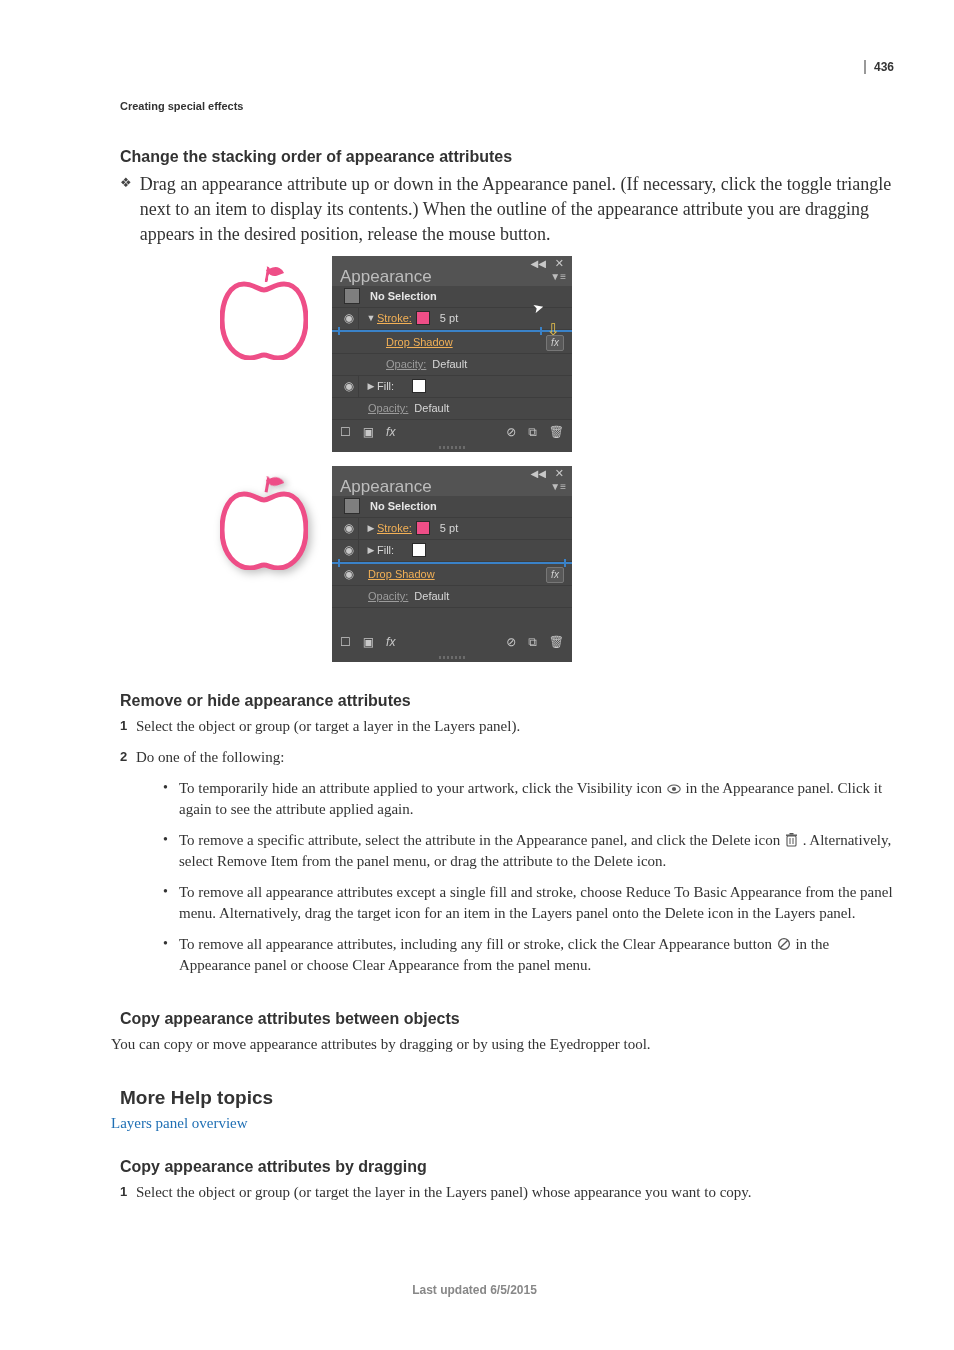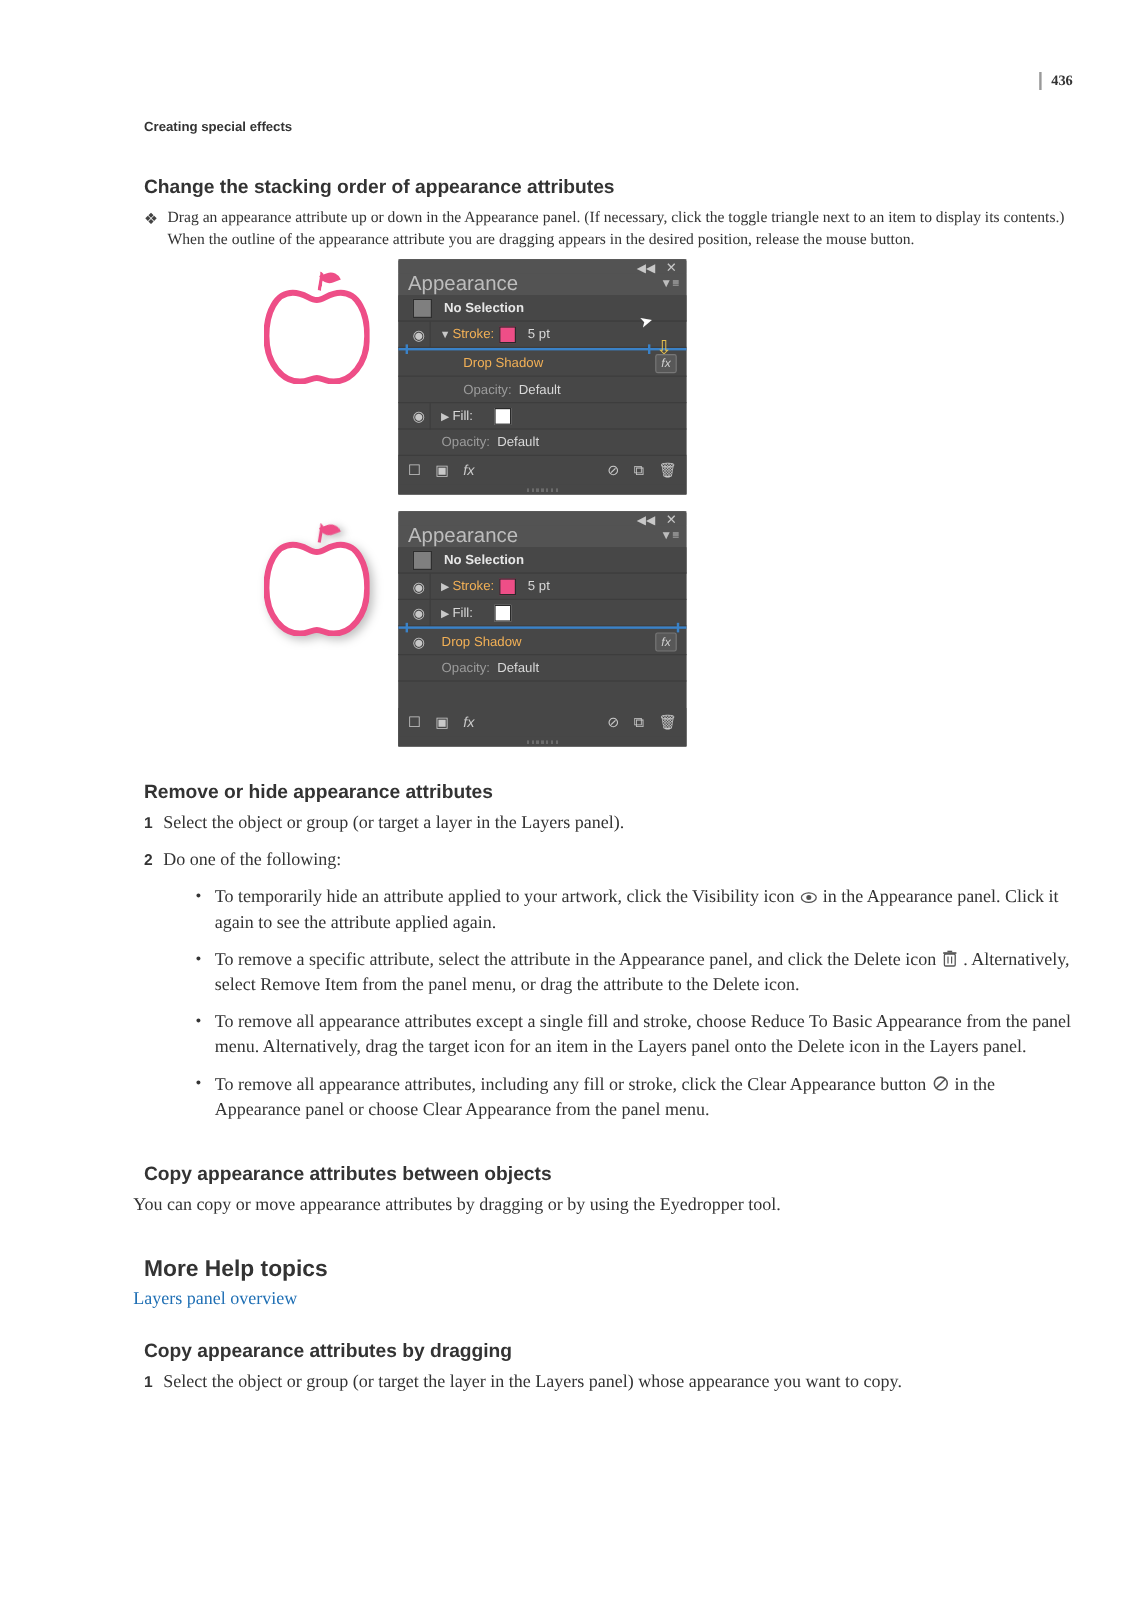--- a/index.html
+++ b/index.html
@@ -13,21 +13,21 @@
   .page {
     padding: 100px 60px 100px 55px;
     position: relative;
     box-sizing: border-box;
     width: 100%;
   }
   .page-number {
     position: absolute;
     top: 60px;
     right: 60px;
-    font-family: Liberation Serif, serif;
+    font-family: Liberation Sans, sans-serif;
     font-weight: 700;
     font-size: 12px;
     color: #333333;
     border-left: 2px solid #999999;
     padding-left: 8px;
   }
   .running-header {
     font-family: "Myriad Pro", "Segoe UI", Arial, sans-serif;
     font-weight: 700;
     font-size: 11px;
@@ -55,21 +55,21 @@
   .diamond {
     font-family: "Segoe UI Symbol", Arial, sans-serif;
     color: #444444;
     font-size: 13px;
     margin-right: 8px;
     line-height: 1.4;
     flex: 0 0 auto;
     margin-top:2px;
   }
   .diamond-text {
-    font-size: 13px;
+    font-size: 18px;
     line-height: 1.4;
     color: #333333;
     flex: 1 1 auto;
   }
   .num-list {
     display: flex;
     align-items: flex-start;
     margin: 0 0 10px 65px;
   }
   .num-list .num {
@@ -231,20 +231,21 @@
     color: #c8c8c8;
     font-size: 9px;
     width: 12px;
     text-align: center;
   }
   .label {
     color: #d8d8d8;
   }
   .label.link {
     color: #f2b056;
+    text-decoration: underline;
   }
   .swatch {
     width: 14px; height: 14px;
     border: 1px solid #2a2a2a;
     margin: 0 8px 0 4px;
     box-sizing: border-box;
   }
   .swatch.pink { background: #ee4e87; }
   .swatch.white { background: #ffffff; }
   .value {
@@ -553,13 +554,14 @@
   <div class="body-text"><span class="link-blue">Layers panel overview</span></div>
 
   <div style="height:16px;"></div>
 
   <div class="section-title">Copy appearance attributes by dragging</div>
   <div class="num-list">
     <div class="num">1</div>
     <div class="txt">Select the object or group (or target the layer in the Layers panel) whose appearance you want to copy.</div>
   </div>
 
+  <div class="updated">Last updated 6/5/2015</div>
 </div>
 
 </body></html>

